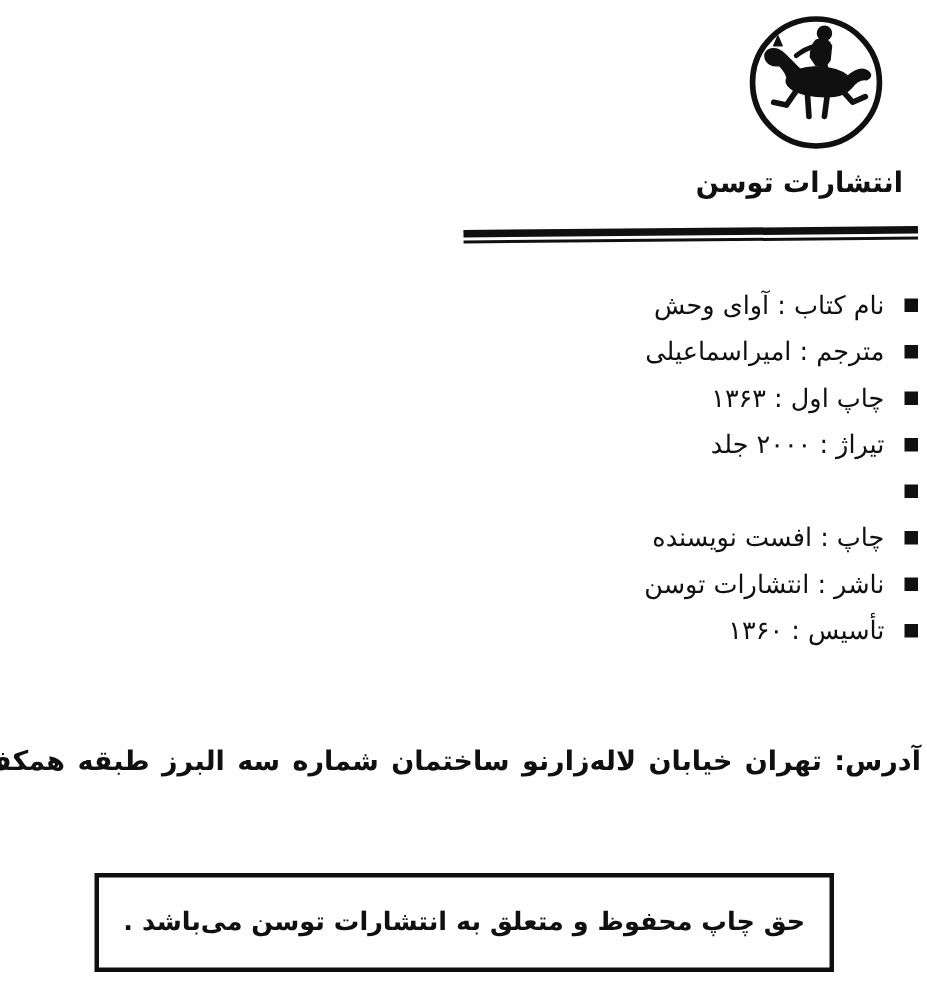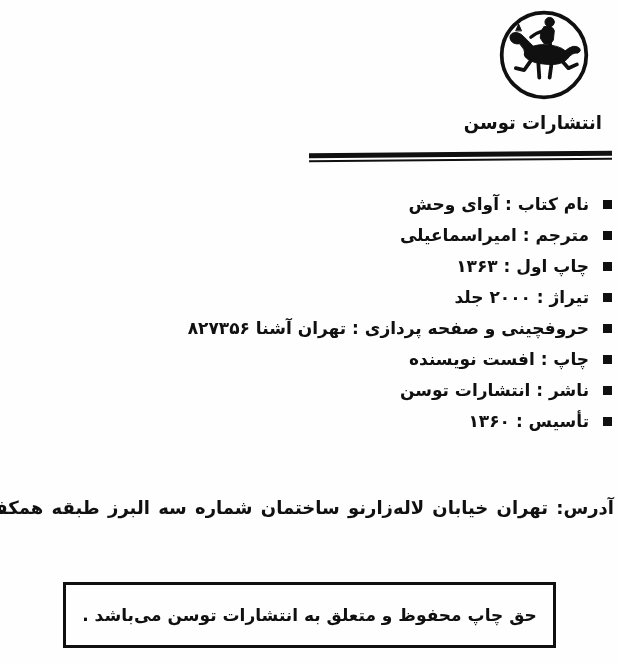--- a/index.html
+++ b/index.html
@@ -14,21 +14,21 @@
     margin-top:6px;font-weight:bold;font-size:18px;letter-spacing:0;
     direction:rtl;white-space:nowrap;transform:scaleY(1.05);
   }
   
   .rule{position:absolute;top:152px;right:6px;width:303px;transform:rotate(-0.5deg);}
   .rule-thick{height:5px;background:#101010;}
   .rule-thin{height:2px;background:#101010;margin-top:2px;}
   
   .info{
     position:absolute;top:189px;right:6px;left:6px;
-    direction:rtl;text-align:right;font-weight:bold;font-size:17px;
+    direction:rtl;text-align:right;font-weight:normal;font-size:17px;
   }
   .row{line-height:31px;white-space:nowrap;}
   .row.gap{}
   .bullet{
     display:inline-block;width:9px;height:9px;background:#101010;
     margin-left:8px;vertical-align:1px;
   }
   
   .address{
     position:absolute;top:495px;right:4px;left:4px;direction:rtl;
@@ -98,21 +98,20 @@
     <div class="row">
       <span class="bullet"></span>
       <span>چاپ اول : ۱۳۶۳</span>
     </div>
     <div class="row">
       <span class="bullet"></span>
       <span>تیراژ : ۲۰۰۰ جلد</span>
     </div>
     <div class="row">
       <span class="bullet"></span>
-      <span>حروفچینی و صفحه پردازی : تهران آشنا  ۸۲۷۳۵۶</span>
     </div>
     <div class="row">
       <span class="bullet"></span>
       <span>چاپ : افست نویسنده</span>
     </div>
     <div class="row">
       <span class="bullet"></span>
       <span>ناشر : انتشارات توسن</span>
     </div>
     <div class="row">

